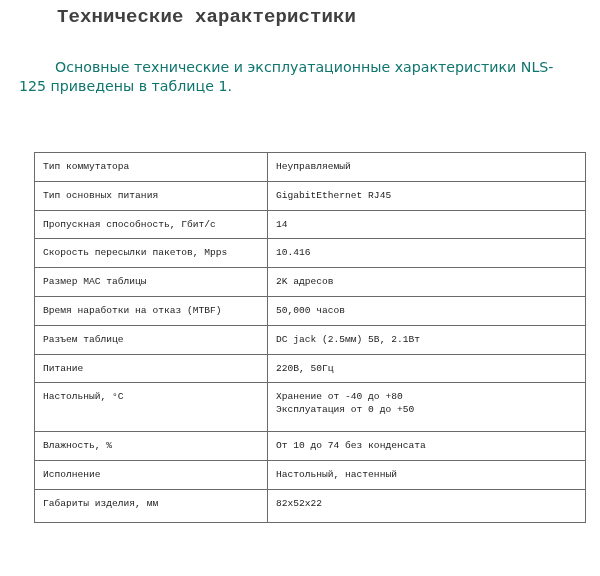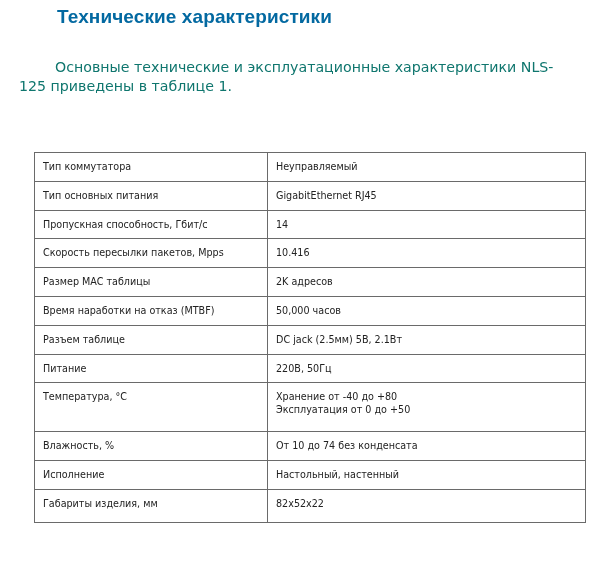--- a/index.html
+++ b/index.html
@@ -13,25 +13,25 @@
       position: relative;
       overflow: hidden;
       font-family: "DejaVu Sans", sans-serif;
       color: #1a1a1a;
     }
     .doc-title {
       position: absolute;
       left: 57px;
       top: 6px;
       margin: 0;
-      font-family: Liberation Sans, sans-serif;
+      font-family: Liberation Mono, monospace;
       font-weight: bold;
       font-size: 19px;
       letter-spacing: 0.1px;
-      color: #0369a1;
+      color: #404040;
       white-space: nowrap;
     }
     .intro {
       position: absolute;
       left: 19px;
       top: 58px;
       width: 560px;
       margin: 0;
       font-family: "DejaVu Sans", sans-serif;
       font-size: 14.2px;
@@ -50,20 +50,21 @@
       font-size: 9.6px;
       color: #222222;
     }
     .spec-table td {
       border: 1.2px solid #6a6a6a;
       padding: 0 0 0 8px;
       vertical-align: top;
       line-height: 12.5px;
       height: 28.8px;
       box-sizing: border-box;
+      font-family: Liberation Mono, monospace;
     }
     .spec-table td .cell-text {
       display: block;
       padding-top: 8px;
     }
     .spec-table tr.tall td {
       height: 49px;
     }
     .spec-table tr.last td {
       height: 33px;
@@ -144,21 +145,21 @@
     <tr>
       <td>
           <span class="cell-text">Питание</span>
         </td>
       <td>
           <span class="cell-text">220В, 50Гц</span>
         </td>
     </tr>
     <tr class="tall">
       <td>
-          <span class="cell-text">Температура, °С</span>
+          <span class="cell-text">Настольный, °С</span>
         </td>
       <td>
         <span class="cell-text">
           <span class="value-line">Хранение от -40 до +80</span>
           <span class="value-line">Эксплуатация от 0 до +50</span>
         </span>
       </td>
     </tr>
     <tr>
       <td>

